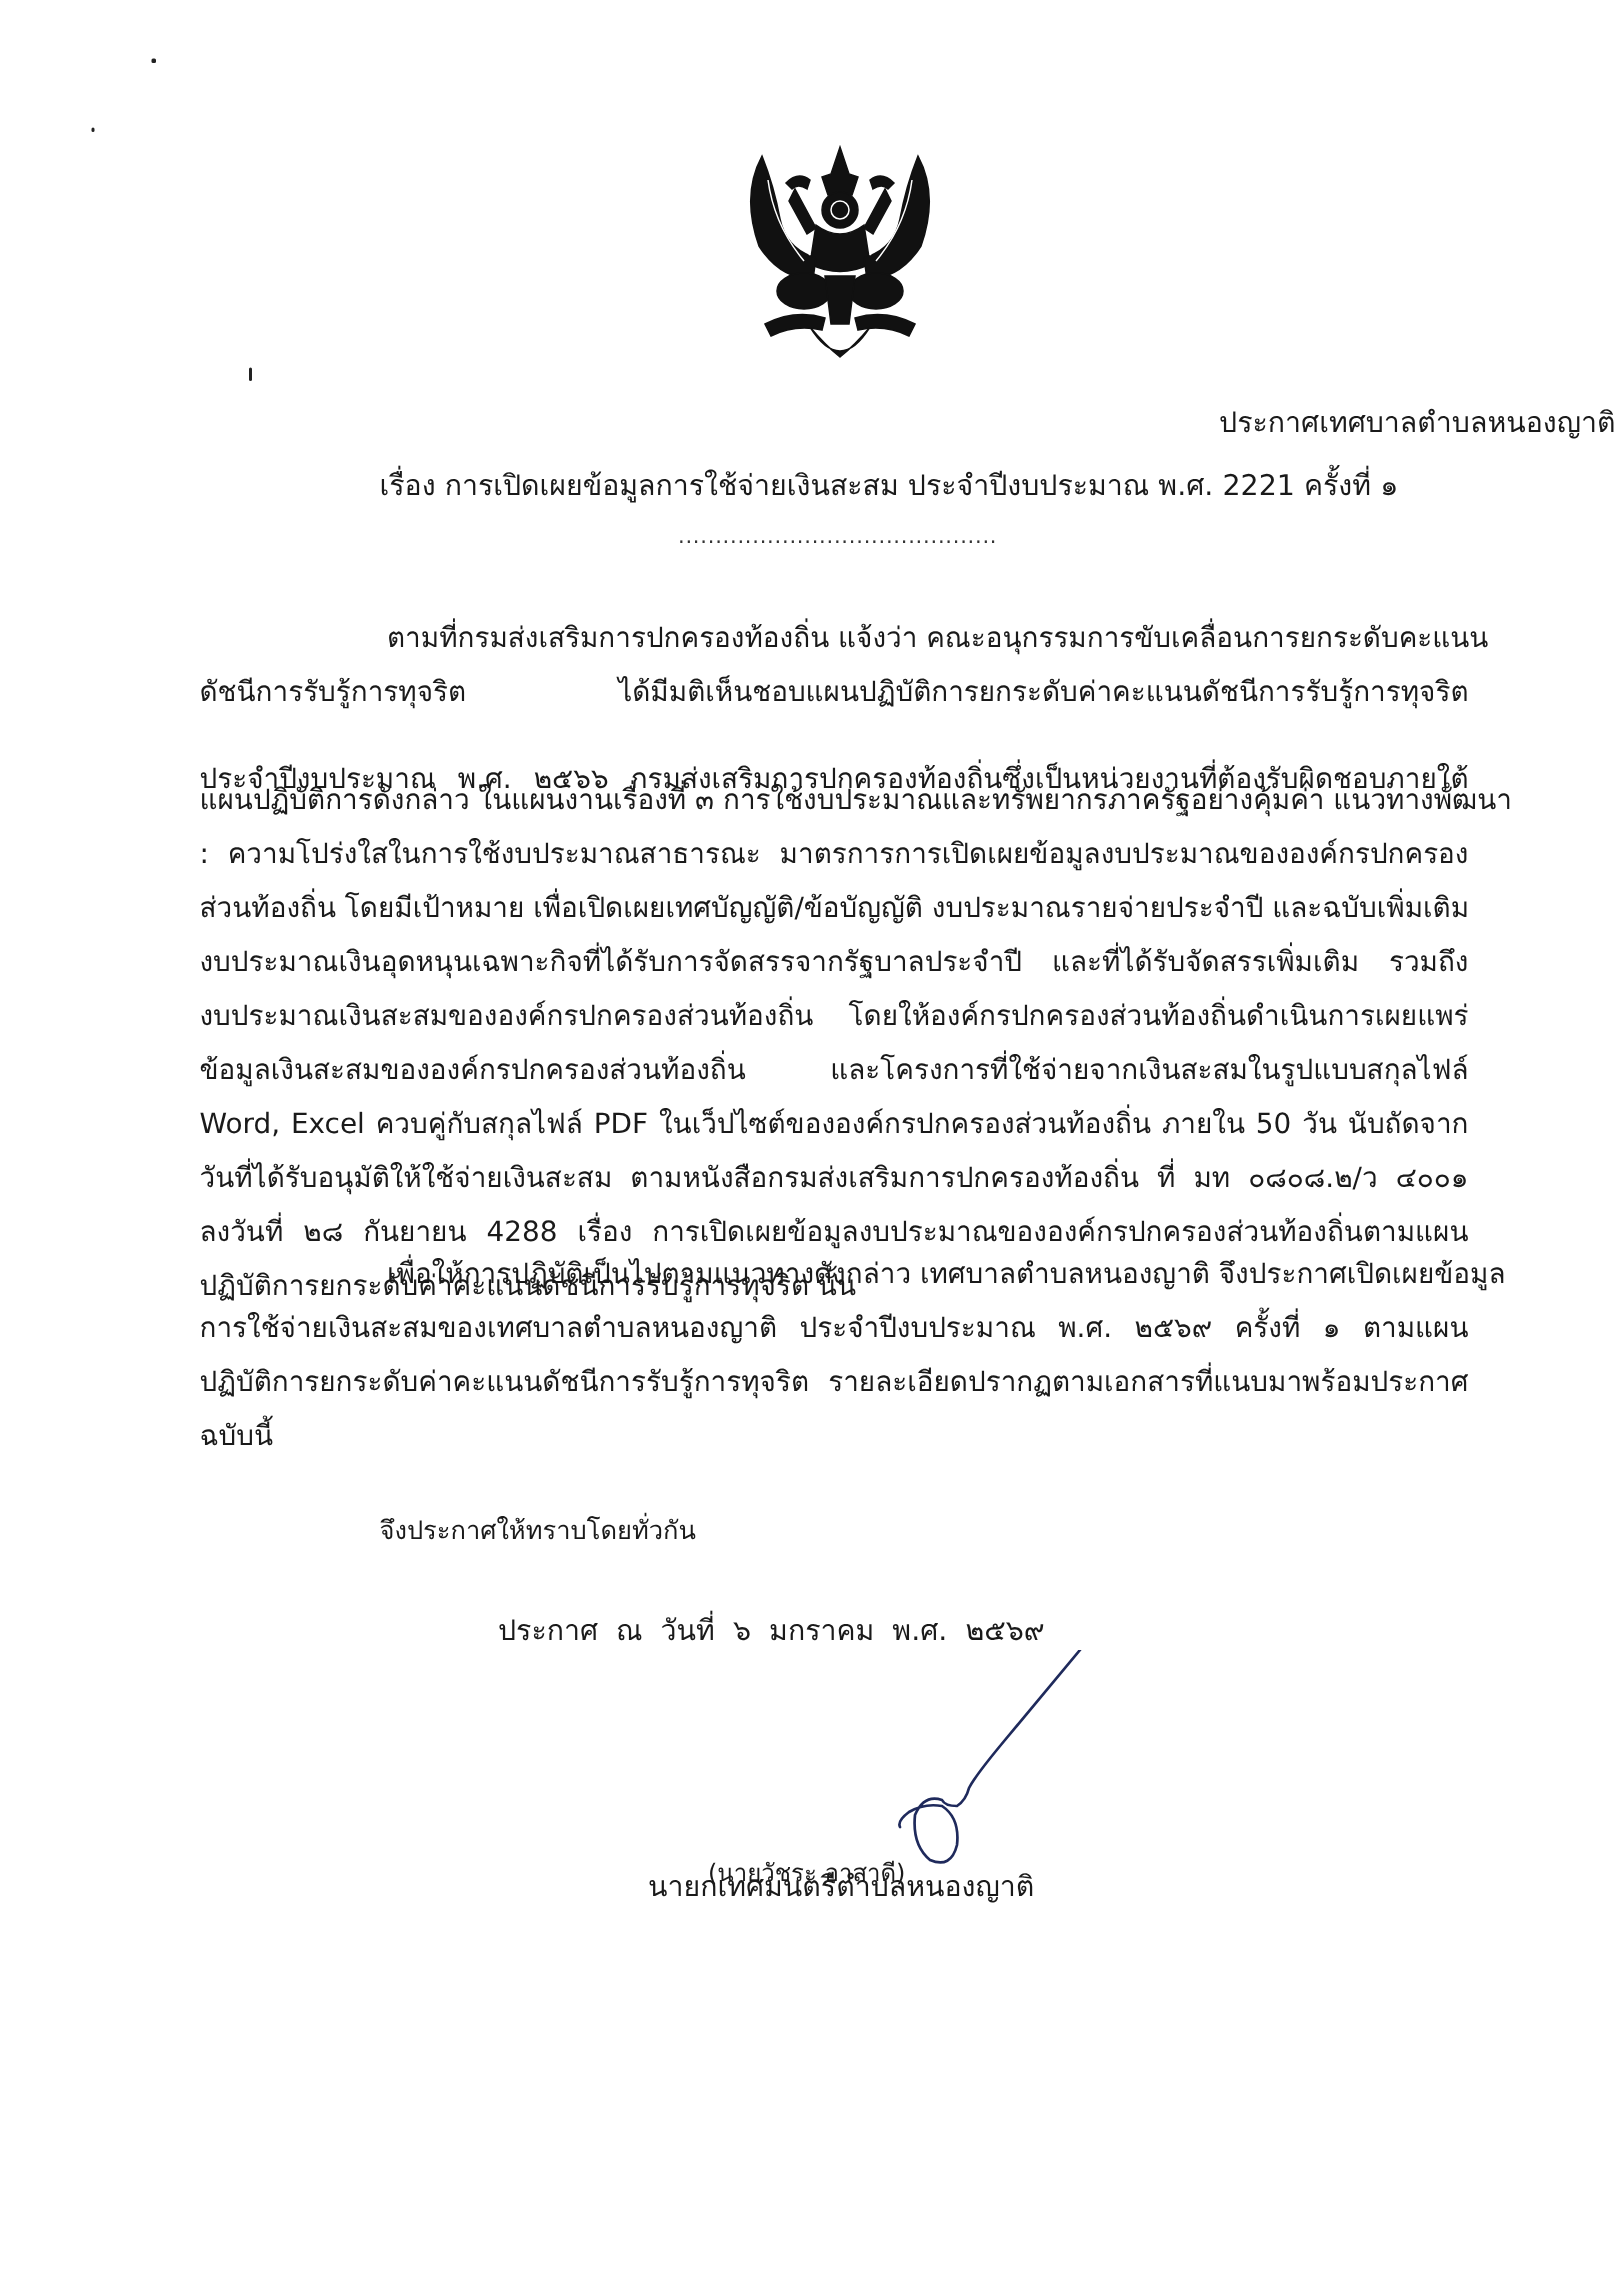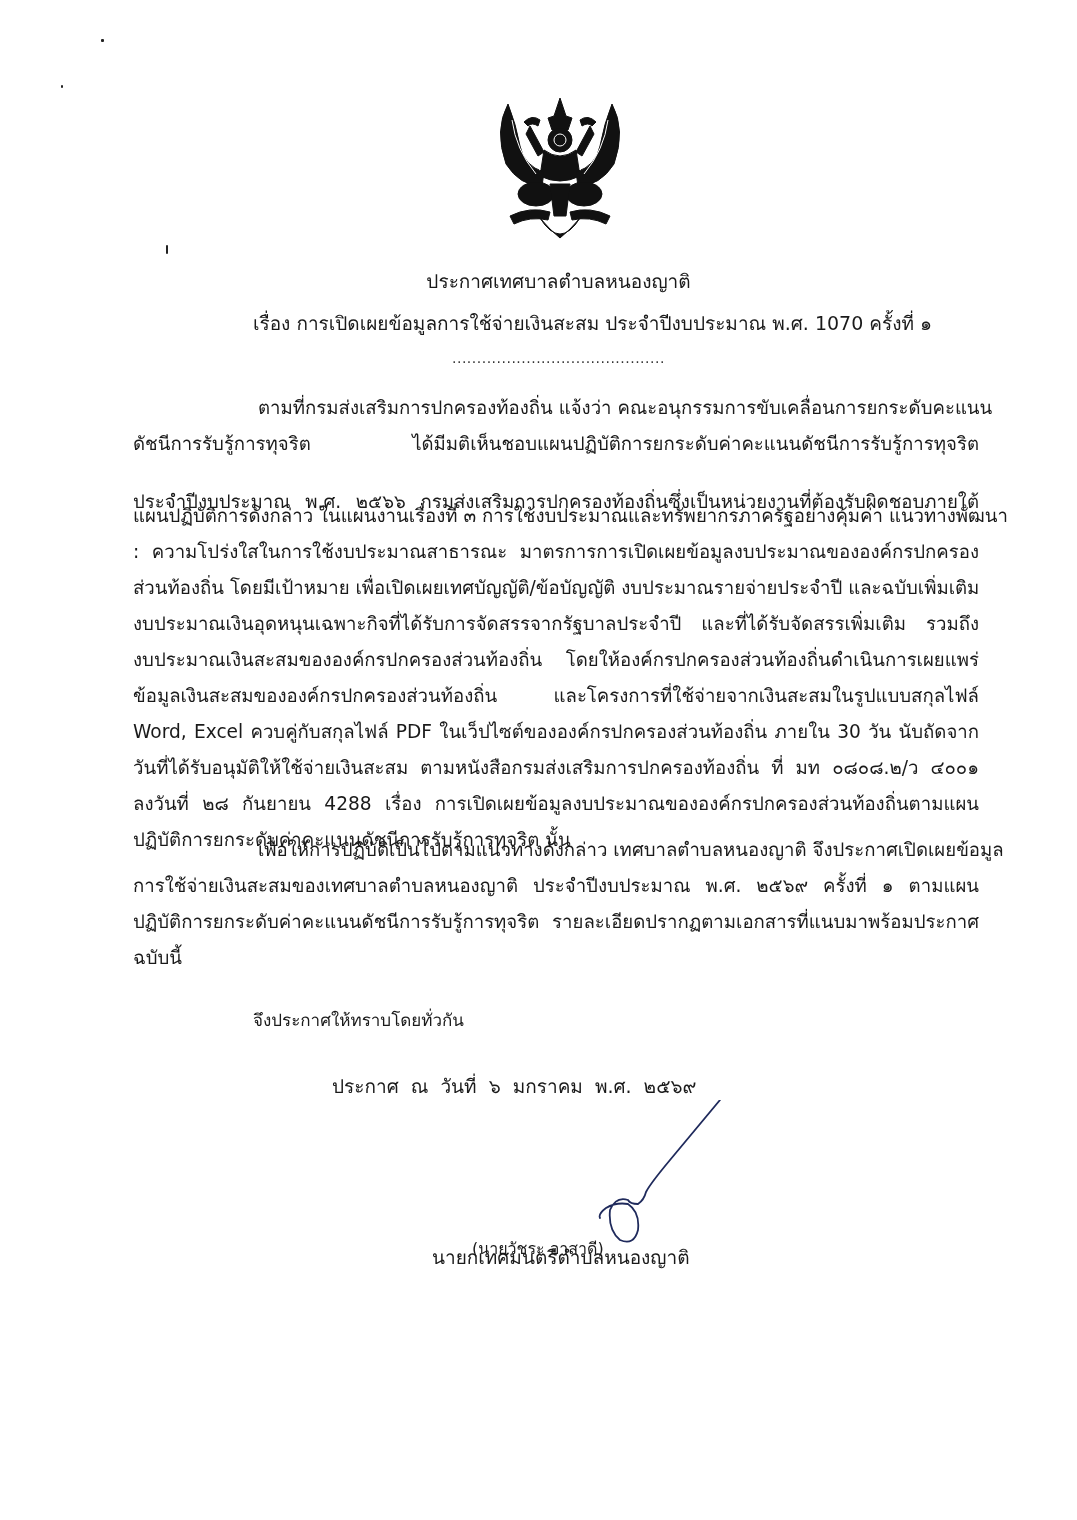--- a/index.html
+++ b/index.html
@@ -1,21 +1,21 @@
 <!DOCTYPE html>
 <html><head>
 <meta charset="utf-8">
 <style>
   html, body { margin:0; padding:0; }
   body { width:1077px; height:1520px; background:#ffffff; position:relative; overflow:hidden;
          font-family:"DejaVu Sans","Liberation Sans",sans-serif; color:#1a1a1a; }
   .abs { position:absolute; white-space:nowrap; }
   .speck { position:absolute; background:#222; border-radius:1px; }
   .emblem { position:absolute; left:480px; top:90px; width:160px; height:160px; }
-  .title { left:0; width:1077px; text-align:center; top:266px; font-size:19px; padding-left:40px; box-sizing:border-box; }
+  .title { left:0; width:1077px; text-align:right; top:266px; font-size:19px; padding-left:40px; box-sizing:border-box; }
   .subject { left:253px; top:308px; font-size:19px; }
   .dots { left:452px; top:350px; font-size:14px; letter-spacing:0.5px; color:#333; }
   .line { position:absolute; left:133px; width:846px; font-size:18.6px; line-height:36px; height:36px;
           text-align:justify; text-align-last:justify; white-space:nowrap; overflow:visible; }
   .line.last { text-align-last:left; }
   .line.indent { left:258px; width:721px; }
   .closing { left:253px; top:1006px; font-size:17px; }
   .date { left:332px; top:1071px; font-size:19px; word-spacing:6px; }
   .sig-name { left:472px; top:1236px; font-size:16px; }
   .sig-pos { left:432px; top:1242px; font-size:19px; }
@@ -56,34 +56,34 @@
   <g fill="none" stroke="#fff" stroke-width="1">
     <path d="M32 30 Q36 60 56 84"></path>
       <path d="M36 24 Q40 56 60 80"></path>
     <path d="M128 30 Q124 60 104 84"></path>
       <path d="M124 24 Q120 56 100 80"></path>
     <circle cx="80" cy="50" r="6"></circle>
   </g>
 </svg>
 
 <div class="abs title" data-name="issuer-heading">ประกาศเทศบาลตำบลหนองญาติ</div>
-<div class="abs subject" data-name="subject-line">เรื่อง  การเปิดเผยข้อมูลการใช้จ่ายเงินสะสม ประจำปีงบประมาณ พ.ศ. 1070 ครั้งที่ ๑</div>
+<div class="abs subject" data-name="subject-line">เรื่อง  การเปิดเผยข้อมูลการใช้จ่ายเงินสะสม ประจำปีงบประมาณ พ.ศ. 2221 ครั้งที่ ๑</div>
 <div class="abs dots" data-name="separator-dots">...........................................</div>
 
 <div data-name="paragraph-1">
   <div class="line indent" style="top:390px" data-name="body-line">ตามที่กรมส่งเสริมการปกครองท้องถิ่น แจ้งว่า คณะอนุกรรมการขับเคลื่อนการยกระดับคะแนน</div>
   <div class="line" style="top:426px" data-name="body-line">ดัชนีการรับรู้การทุจริต ได้มีมติเห็นชอบแผนปฏิบัติการยกระดับค่าคะแนนดัชนีการรับรู้การทุจริต</div>
   <div class="line" style="top:484px" data-name="body-line">ประจำปีงบประมาณ พ.ศ. ๒๕๖๖ กรมส่งเสริมการปกครองท้องถิ่นซึ่งเป็นหน่วยงานที่ต้องรับผิดชอบภายใต้</div>
   <div class="line" style="top:498px" data-name="body-line">แผนปฏิบัติการดังกล่าว ในแผนงานเรื่องที่ ๓ การใช้งบประมาณและทรัพยากรภาครัฐอย่างคุ้มค่า แนวทางพัฒนา</div>
   <div class="line" style="top:534px" data-name="body-line">: ความโปร่งใสในการใช้งบประมาณสาธารณะ มาตรการการเปิดเผยข้อมูลงบประมาณขององค์กรปกครอง</div>
   <div class="line" style="top:570px" data-name="body-line">ส่วนท้องถิ่น โดยมีเป้าหมาย เพื่อเปิดเผยเทศบัญญัติ/ข้อบัญญัติ งบประมาณรายจ่ายประจำปี และฉบับเพิ่มเติม</div>
   <div class="line" style="top:606px" data-name="body-line">งบประมาณเงินอุดหนุนเฉพาะกิจที่ได้รับการจัดสรรจากรัฐบาลประจำปี และที่ได้รับจัดสรรเพิ่มเติม รวมถึง</div>
   <div class="line" style="top:642px" data-name="body-line">งบประมาณเงินสะสมขององค์กรปกครองส่วนท้องถิ่น โดยให้องค์กรปกครองส่วนท้องถิ่นดำเนินการเผยแพร่</div>
   <div class="line" style="top:678px" data-name="body-line">ข้อมูลเงินสะสมขององค์กรปกครองส่วนท้องถิ่น และโครงการที่ใช้จ่ายจากเงินสะสมในรูปแบบสกุลไฟล์</div>
-  <div class="line" style="top:714px" data-name="body-line">Word, Excel ควบคู่กับสกุลไฟล์ PDF ในเว็ปไซต์ขององค์กรปกครองส่วนท้องถิ่น ภายใน 30 วัน นับถัดจาก</div>
+  <div class="line" style="top:714px" data-name="body-line">Word, Excel ควบคู่กับสกุลไฟล์ PDF ในเว็ปไซต์ขององค์กรปกครองส่วนท้องถิ่น ภายใน 50 วัน นับถัดจาก</div>
   <div class="line" style="top:750px" data-name="body-line">วันที่ได้รับอนุมัติให้ใช้จ่ายเงินสะสม ตามหนังสือกรมส่งเสริมการปกครองท้องถิ่น ที่ มท ๐๘๐๘.๒/ว ๔๐๐๑</div>
   <div class="line" style="top:786px" data-name="body-line">ลงวันที่ ๒๘ กันยายน 4288 เรื่อง การเปิดเผยข้อมูลงบประมาณขององค์กรปกครองส่วนท้องถิ่นตามแผน</div>
   <div class="line last" style="top:822px" data-name="body-line">ปฏิบัติการยกระดับค่าคะแนนดัชนีการรับรู้การทุจริต นั้น</div>
 </div>
 
 <div data-name="paragraph-2">
   <div class="line indent" style="top:832px;top:832px;margin-top:0" data-name="body-line">เพื่อให้การปฏิบัติเป็นไปตามแนวทางดังกล่าว เทศบาลตำบลหนองญาติ จึงประกาศเปิดเผยข้อมูล</div>
   <div class="line" style="top:868px" data-name="body-line">การใช้จ่ายเงินสะสมของเทศบาลตำบลหนองญาติ ประจำปีงบประมาณ พ.ศ. ๒๕๖๙ ครั้งที่ ๑ ตามแผน</div>
   <div class="line" style="top:904px" data-name="body-line">ปฏิบัติการยกระดับค่าคะแนนดัชนีการรับรู้การทุจริต รายละเอียดปรากฏตามเอกสารที่แนบมาพร้อมประกาศ</div>
   <div class="line last" style="top:940px" data-name="body-line">ฉบับนี้</div>
@@ -94,21 +94,21 @@
 
 <svg class="signature" data-name="signature-mark-icon" viewBox="0 0 240 160">
   <path d="M200 0 L150 60 Q130 84 126 92 Q124 100 118 104 Q110 104 108 100 Q96 96 90 110 Q88 130 100 140 Q114 146 118 130 Q120 112 108 104 Q96 102 86 108 Q78 114 80 118" fill="none" stroke="#1f2a5c" stroke-width="1.8" stroke-linecap="round"></path>
 </svg>
 
 <div class="abs sig-name" data-name="signatory-name">(นายวัชระ  อาสาดี)</div>
 <div class="abs sig-pos" data-name="signatory-position">นายกเทศมนตรีตำบลหนองญาติ</div>
 
 <style>
   
-  [data-name="paragraph-1"] .line { margin-top:0; }
+  [data-name="paragraph-1"] .line { margin-top:18px; }
   [data-name="paragraph-1"] .line:nth-child(1){top:390px}
   [data-name="paragraph-2"] .line:nth-child(1){top:838px}
   [data-name="paragraph-2"] .line:nth-child(2){top:874px}
   [data-name="paragraph-2"] .line:nth-child(3){top:910px}
   [data-name="paragraph-2"] .line:nth-child(4){top:946px}
   [data-name="paragraph-1"] .line:nth-child(13){top:818px}
   [data-name="paragraph-1"] .line:nth-child(n+2){ }
 </style>
 
 </body></html>

